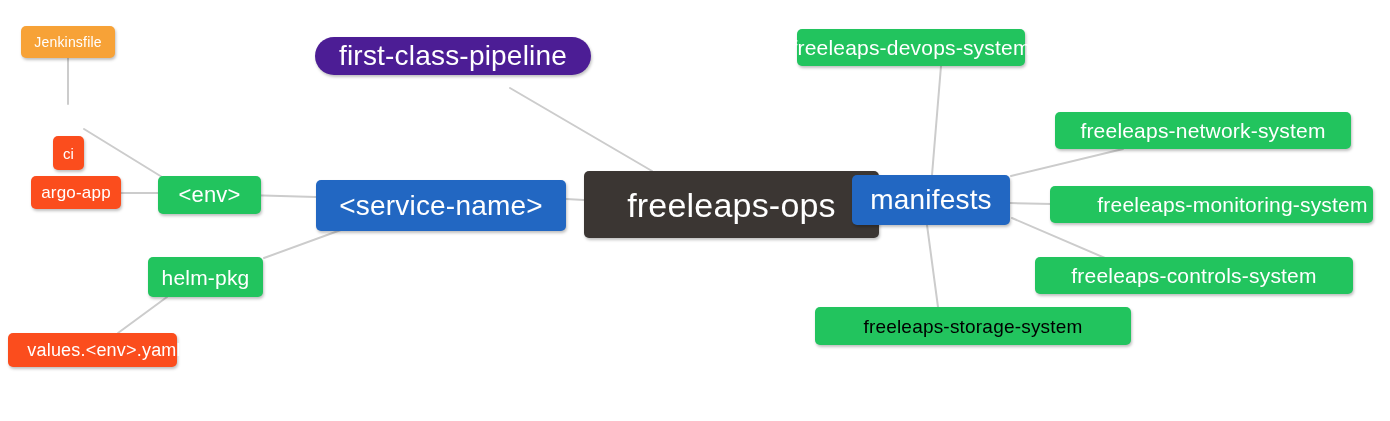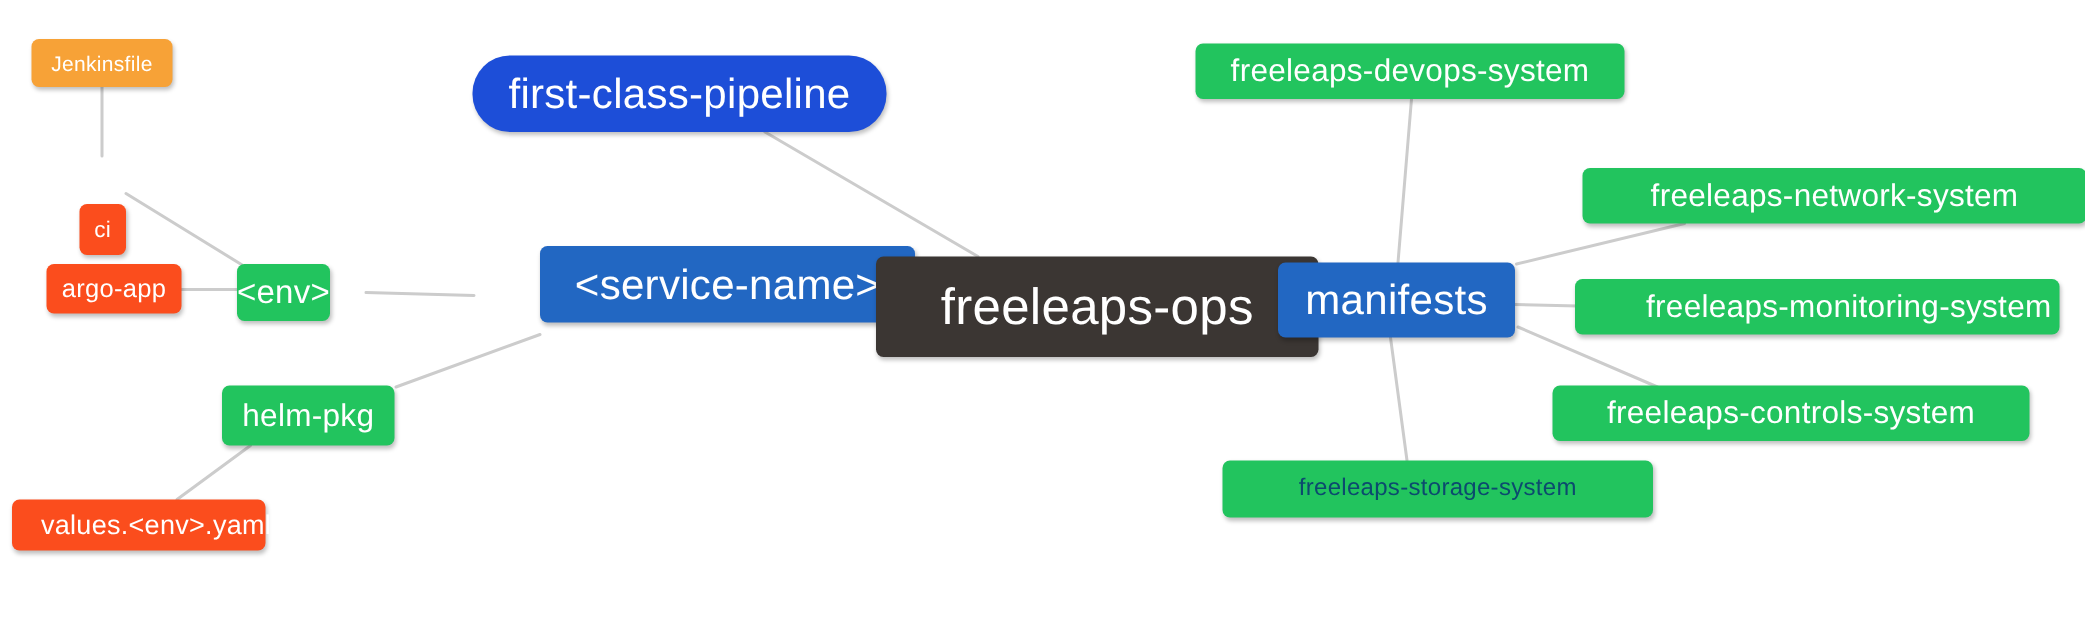--- a/index.html
+++ b/index.html
@@ -55,26 +55,26 @@
       <line x1="932" y1="175" x2="941" y2="66" stroke="#cccccc" stroke-width="2" stroke-linecap="round"></line>
       <line x1="1011" y1="176" x2="1123" y2="149" stroke="#cccccc" stroke-width="2" stroke-linecap="round"></line>
       <line x1="1010" y1="203" x2="1052" y2="204" stroke="#cccccc" stroke-width="2" stroke-linecap="round"></line>
       <line x1="1012" y1="218" x2="1105" y2="258" stroke="#cccccc" stroke-width="2" stroke-linecap="round"></line>
       <line x1="927" y1="225" x2="938" y2="307" stroke="#cccccc" stroke-width="2" stroke-linecap="round"></line>
     </svg>
   <div id="node-layer">
       <div class="node" style="left: 21px; top: 26px; width: 94px; height: 32px; font-size: 14px; background: rgb(247, 162, 55); color: rgb(255, 255, 255);">Jenkinsfile</div>
       <div class="node" style="left: 53px; top: 104px; width: 31px; height: 34px; font-size: 15px; background: rgb(251, 77, 29); color: rgb(255, 255, 255); margin-top: 32px;">ci</div>
       <div class="node" style="left: 31px; top: 176px; width: 90px; height: 33px; font-size: 17px; background: rgb(251, 77, 29); color: rgb(255, 255, 255);">argo-app</div>
-      <div class="node" style="left: 158px; top: 176px; width: 62px; height: 38px; font-size: 22px; background: rgb(34, 196, 94); color: rgb(255, 255, 255);">&lt;env&gt;</div>
+      <div class="node" style="left: 158px; top: 176px; width: 103px; height: 38px; font-size: 22px; background: rgb(34, 196, 94); color: rgb(255, 255, 255);">&lt;env&gt;</div>
       <div class="node" style="left: 148px; top: 257px; width: 115px; height: 40px; font-size: 21px; background: rgb(34, 196, 94); color: rgb(255, 255, 255); text-align: right;">helm-pkg</div>
       <div class="node" style="left: 8px; top: 333px; width: 169px; height: 34px; font-size: 18px; background: rgb(251, 77, 29); color: rgb(255, 255, 255); padding-left: 23px;">values.&lt;env&gt;.yaml</div>
-      <div class="node" style="left: 315px; top: 37px; width: 276px; height: 51px; font-size: 28px; background: #1d4ed8; color: rgb(255, 255, 255); border-radius: 25px;">first-class-pipeline</div>
-      <div class="node" style="left: 316px; top: 164px; width: 250px; height: 51px; font-size: 28px; background: rgb(34, 103, 194); color: rgb(255, 255, 255); margin-left: 44px;">&lt;service-name&gt;</div>
+      <div class="node" style="left: 315px; top: 37px; width: 276px; height: 38px; font-size: 28px; background: #4c1d95; color: rgb(255, 255, 255); border-radius: 25px;">first-class-pipeline</div>
+      <div class="node" style="left: 316px; top: 180px; width: 250px; height: 51px; font-size: 28px; background: rgb(34, 103, 194); color: rgb(255, 255, 255);">&lt;service-name&gt;</div>
       <div class="node" style="left: 584px; top: 171px; width: 295px; height: 67px; font-size: 34px; background: rgb(59, 54, 51); color: rgb(255, 255, 255);">freeleaps-ops</div>
       <div class="node" style="left: 852px; top: 175px; width: 158px; height: 50px; font-size: 28px; background: rgb(34, 103, 194); color: rgb(255, 255, 255);">manifests</div>
-      <div class="node" style="left: 797px; top: 29px; width: 286px; height: 37px; font-size: 21px; background: rgb(34, 196, 94); color: rgb(255, 255, 255);">freeleaps-devops-system</div>
-      <div class="node" style="left: 1055px; top: 112px; width: 336px; height: 37px; font-size: 21px; background: rgb(34, 196, 94); color: rgb(255, 255, 255);">freeleaps-network-system</div>
+      <div class="node" style="left: 797px; top: 29px; width: 228px; height: 37px; font-size: 21px; background: rgb(34, 196, 94); color: rgb(255, 255, 255);">freeleaps-devops-system</div>
+      <div class="node" style="left: 1055px; top: 112px; width: 296px; height: 37px; font-size: 21px; background: rgb(34, 196, 94); color: rgb(255, 255, 255);">freeleaps-network-system</div>
       <div class="node" style="left: 1050px; top: 186px; width: 323px; height: 37px; font-size: 21px; background: rgb(34, 196, 94); color: rgb(255, 255, 255); padding-left: 42px;">freeleaps-monitoring-system</div>
       <div class="node" style="left: 1035px; top: 257px; width: 318px; height: 37px; font-size: 21px; background: rgb(34, 196, 94); color: rgb(255, 255, 255);">freeleaps-controls-system</div>
-      <div class="node" style="left: 815px; top: 307px; width: 287px; height: 38px; font-size: 16px; background: rgb(34, 196, 94); color: #0c4a6e;">freeleaps-storage-system</div>
+      <div class="node" style="left: 815px; top: 307px; width: 316px; height: 38px; font-size: 19px; background: rgb(34, 196, 94); color: #000000;">freeleaps-storage-system</div>
     </div>
 </div>
 
 </body></html>

